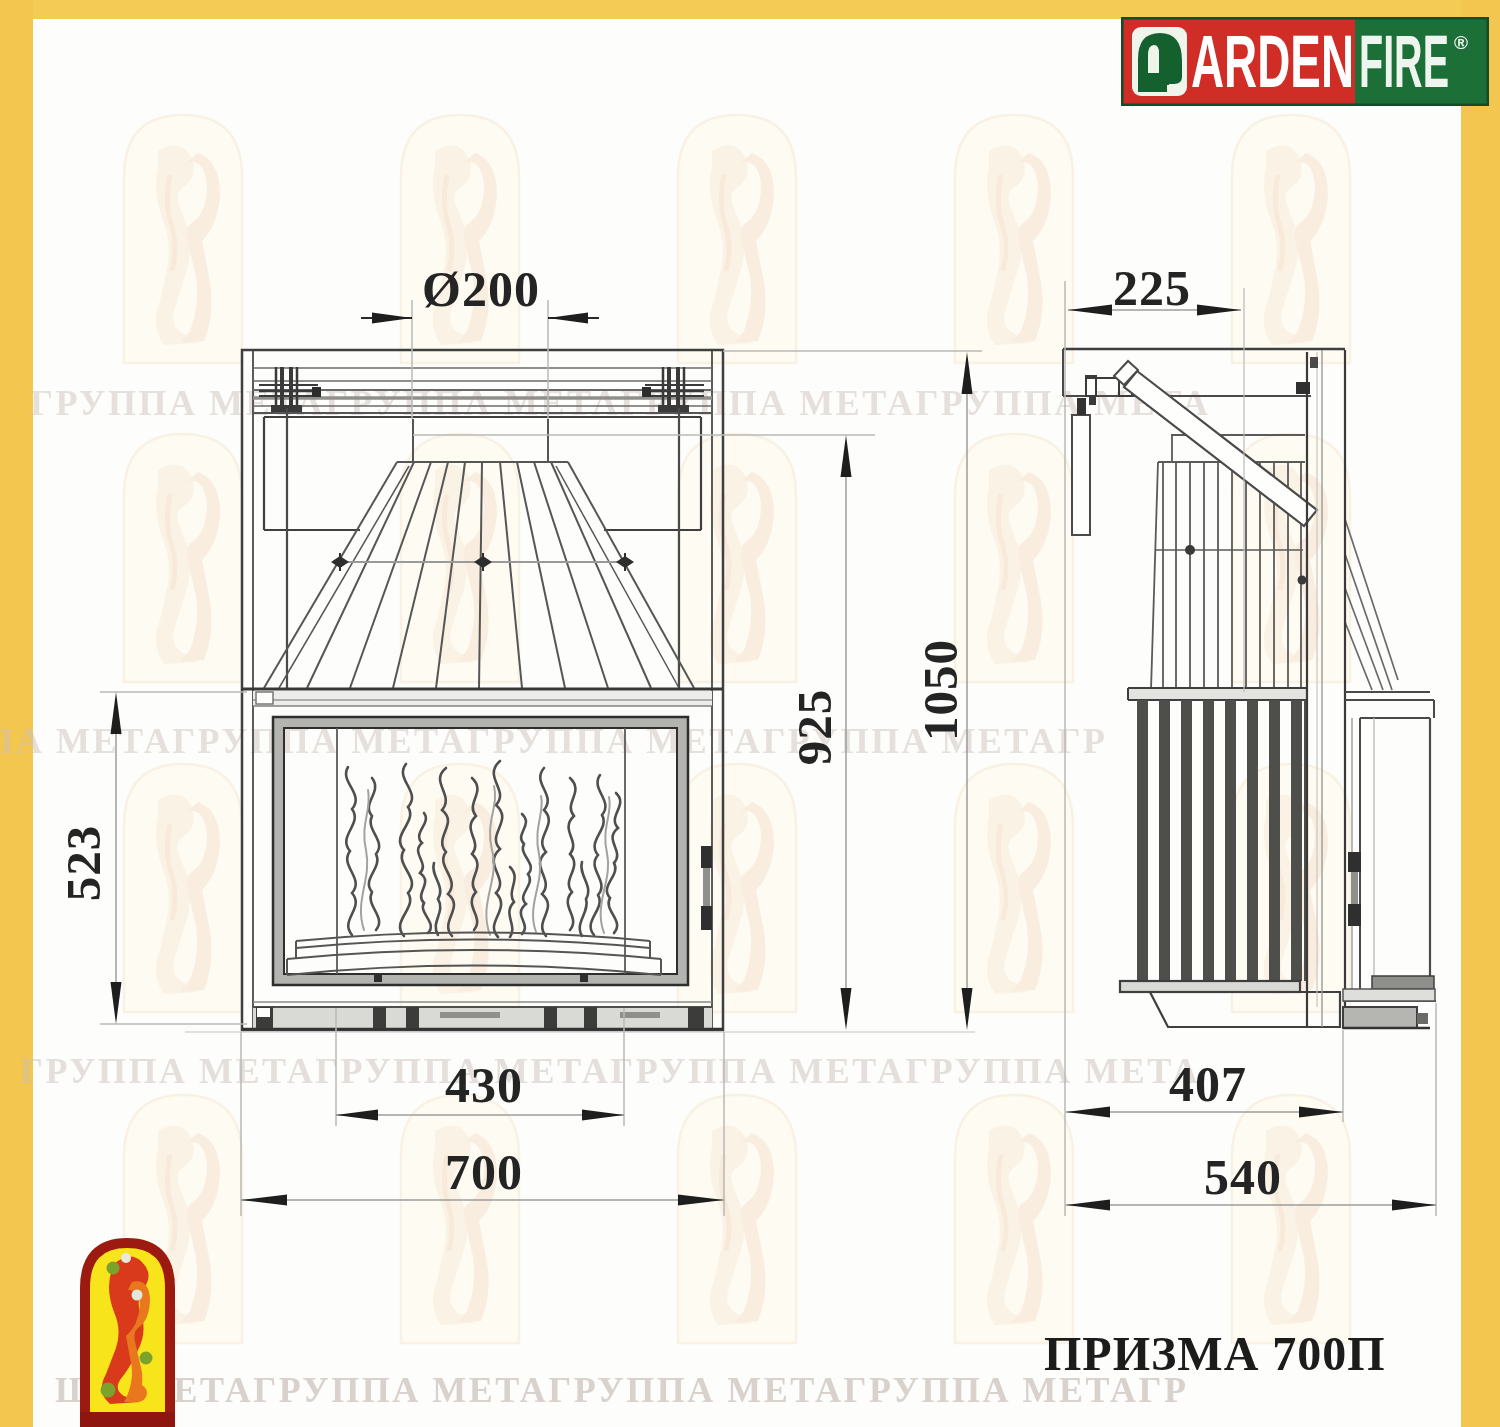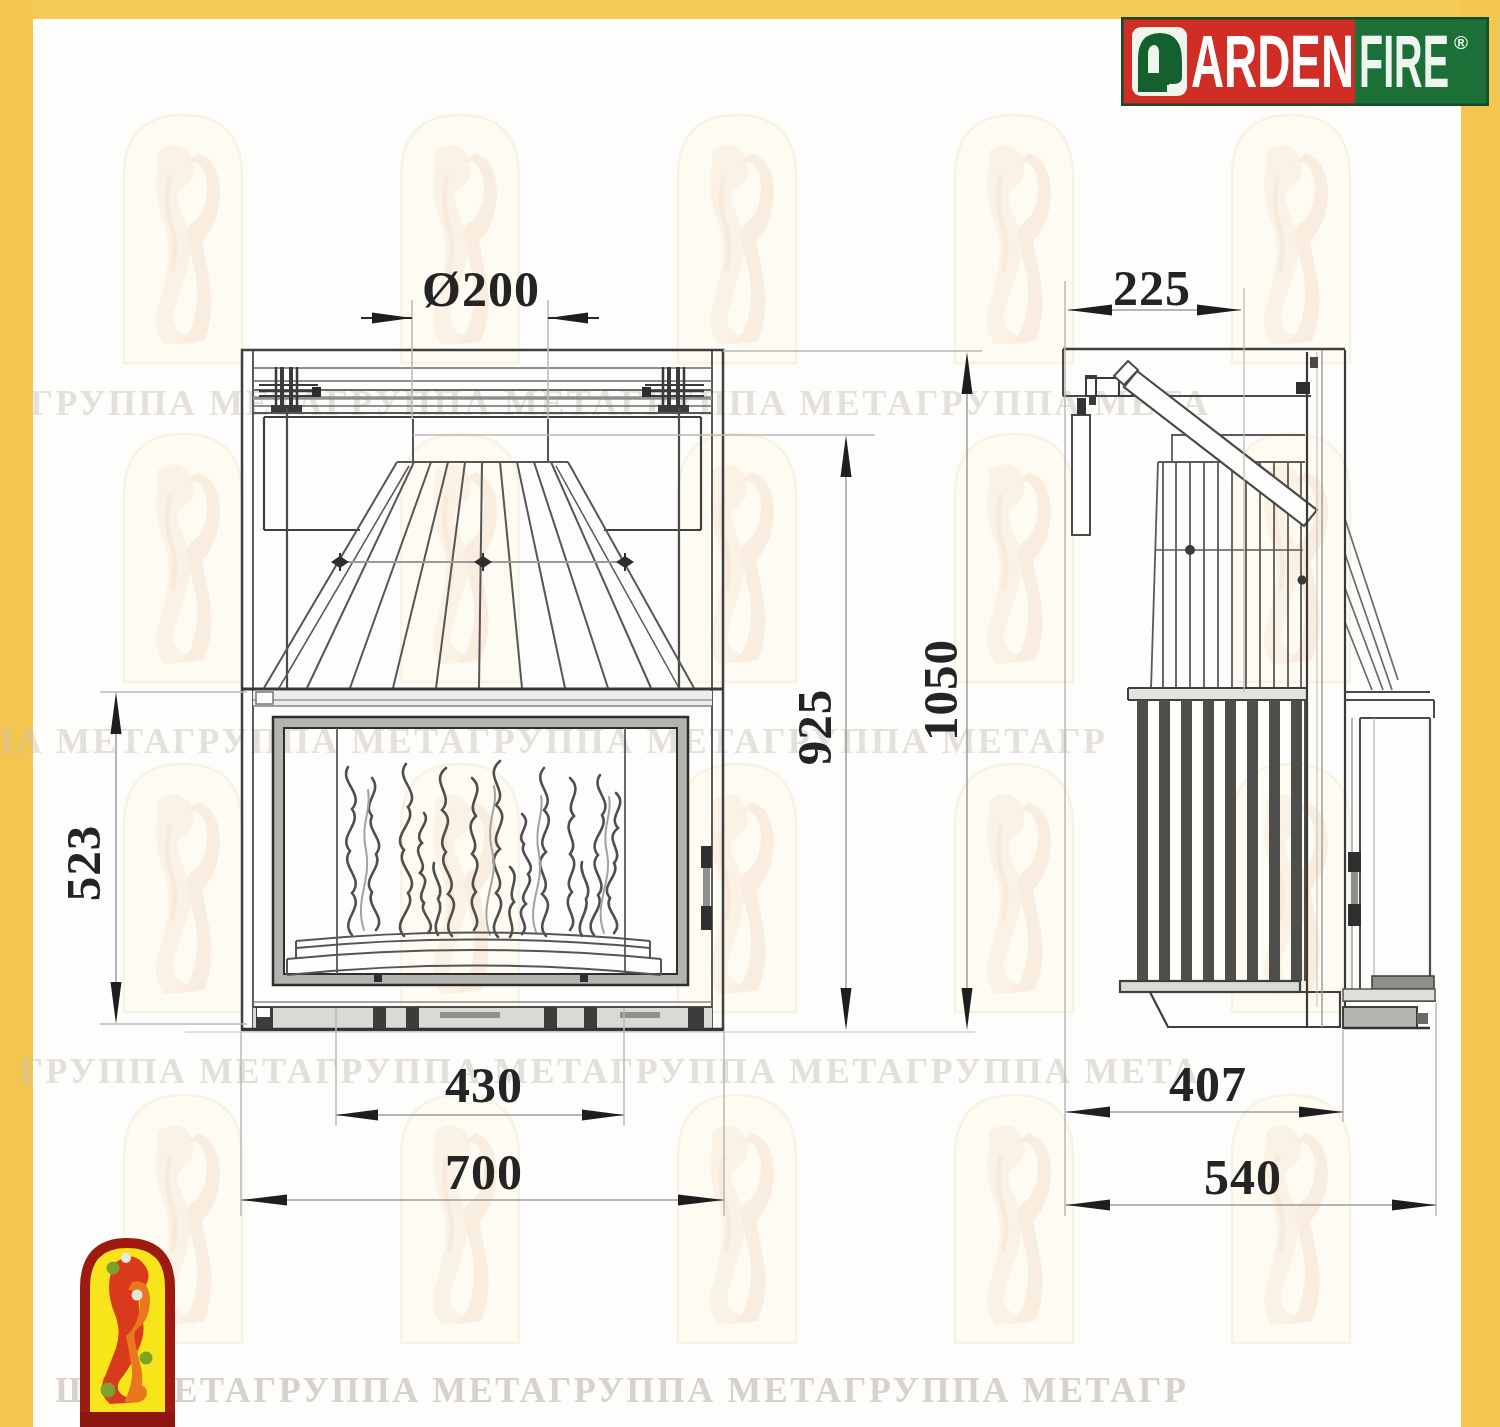--- a/index.html
+++ b/index.html
@@ -428,13 +428,14 @@
     <path d="M52,44 Q68,40 70,60 Q70,82 58,90 Q52,94 56,108 L62,134 Q64,154 56,164 L44,164 Q56,142 50,120 L46,98 Q58,88 60,68 Q60,52 48,52 Z" fill="#e8771d"></path>
     <circle cx="33" cy="30" r="6.5" fill="#7ba32c"></circle>
     <circle cx="46" cy="20" r="5" fill="#e8e8dc"></circle>
     <circle cx="57" cy="57" r="5.5" fill="#e3e6da"></circle>
     <circle cx="66" cy="120" r="6.5" fill="#7ba32c"></circle>
     <circle cx="28" cy="152" r="7.5" fill="#7ba32c"></circle>
     <circle cx="58" cy="155" r="9" fill="#e8771d"></circle>
     <path d="M0,174 L95,174 L95,189 L0,189 Z" fill="#8f1610"></path>
   </svg>
 
+  <div class="abs" style="left:1044px;top:1326px;width:360px;font-family:'Liberation Serif',serif;font-weight:bold;font-size:48px;color:#1c1c1c;letter-spacing:1px;">ПРИЗМА 700П</div>
 </div>
 
 </body></html>

